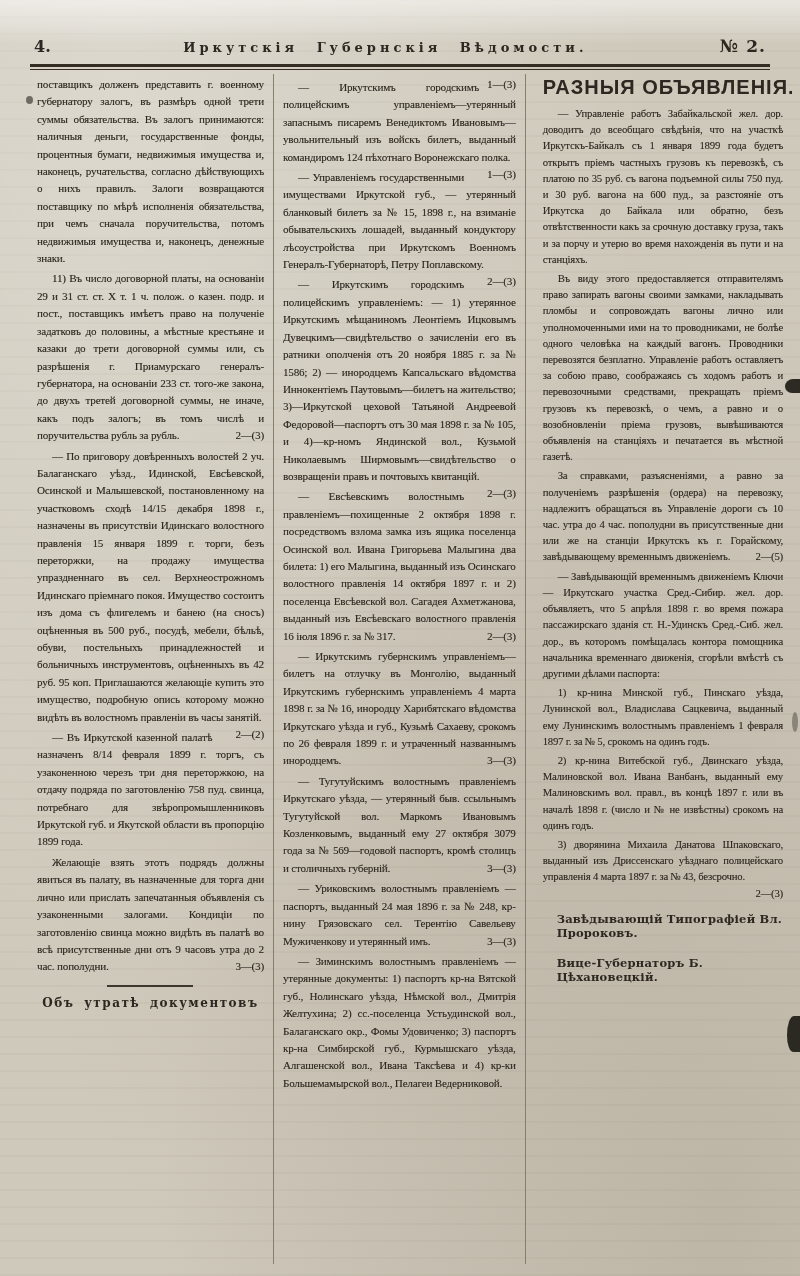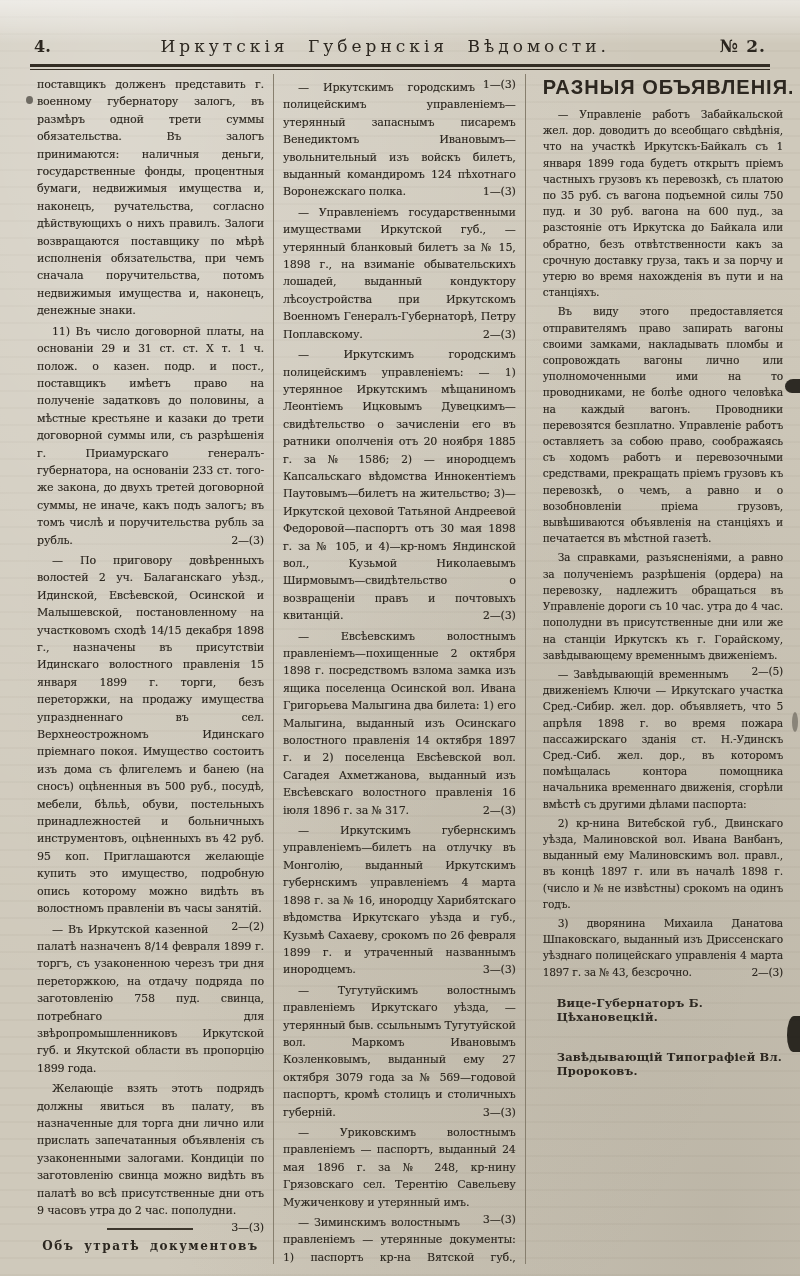--- a/index.html
+++ b/index.html
@@ -13,33 +13,33 @@
       radial-gradient(ellipse at 90% 95%, rgba(92,82,62,0.16), rgba(92,82,62,0) 55%),
       radial-gradient(ellipse at 50% 55%, rgba(120,110,90,0.07), rgba(120,110,90,0) 70%),
       repeating-linear-gradient(0deg, rgba(118,108,90,0.055) 0 2px, rgba(0,0,0,0) 2px 17px);
     font-family:"DejaVu Serif","Liberation Serif",serif;
     color:#2c2720;
   }
   
   .hdr{position:relative;display:flex;align-items:baseline;justify-content:space-between;
        padding:36px 34px 0 34px;}
   .pgnum{font-size:16px;font-weight:bold;}
-  .masthead{font-size:17px;font-weight:normal;letter-spacing:4px;word-spacing:10px;
+  .masthead{font-size:13px;font-weight:bold;letter-spacing:4px;word-spacing:10px;
             flex:1;text-align:center;margin:0 20px;white-space:nowrap;}
   .issue{font-size:17px;font-weight:bold;letter-spacing:1px;}
   .rule-double{margin:8px 30px 0 30px;border-top:3px solid #332d24;border-bottom:1px solid #332d24;height:2px;}
   
   .cols{display:flex;align-items:stretch;margin:4px 8px 0 28px;height:1190px;overflow:hidden;}
   .col{overflow:hidden;padding:2px 9px 0 9px;}
   .c1{width:238px;}
   .c2{width:244px;border-left:1px solid #877f6e;}
   .c3{width:252px;border-left:1px solid #877f6e;padding-left:17px;}
   .para{margin:0 0 3px 0;text-align:justify;text-indent:15px;
         font-size:11px;line-height:17.4px;letter-spacing:-0.15px;
-        text-shadow:0.3px 0.3px 0 rgba(45,39,30,0.35);}
+        text-shadow:0.3px 0.3px 0 rgba(45,39,30,0.35);font-family:Liberation Serif, serif;}
   .c3 .para{font-size:10.6px;line-height:16.2px;}
   .cont{text-indent:0;}
   .mark{float:right;padding-left:8px;}
   .divider{width:86px;margin:9px auto 9px auto;border-top:2px solid #3c362c;}
   .h-doc{margin:8px 0 5px 0;text-align:center;font-size:12px;font-weight:bold;letter-spacing:1.5px;word-spacing:4px;}
   .h-razn{margin:0 0 7px 0;text-align:center;font-family:"Liberation Sans","DejaVu Sans",sans-serif;
           font-size:20px;font-weight:700;letter-spacing:1px;white-space:nowrap;}
   .sig{font-size:11.5px;font-weight:bold;margin:16px 0 0 14px;letter-spacing:0.2px;}
   .sig2{margin-top:26px;}
   
@@ -86,24 +86,25 @@
       <p class="para"><span>— Зиминскимъ волостнымъ правленіемъ — утерянные документы: 1) паспортъ кр-на Вятской губ., Нолинскаго уѣзда, Нѣмской вол., Дмитрія Желтухина; 2) сс.-поселенца Устьудинской вол., Балаганскаго окр., Фомы Удовиченко; 3) паспортъ кр-на Симбирской губ., Курмышскаго уѣзда, Алгашенской вол., Ивана Таксѣева и 4) кр-ки Большемамырской вол., Пелагеи Ведерниковой.</span></p>
 
     </section>
 
     <section class="col c3">
       <h2 class="h-razn">РАЗНЫЯ ОБЪЯВЛЕНІЯ.</h2>
       <p class="para"><span>— Управленіе работъ Забайкальской жел. дор. доводитъ до всеобщаго свѣдѣнія, что на участкѣ Иркутскъ-Байкалъ съ 1 января 1899 года будетъ открытъ пріемъ частныхъ грузовъ къ перевозкѣ, съ платою по 35 руб. съ вагона подъемной силы 750 пуд. и 30 руб. вагона на 600 пуд., за разстояніе отъ Иркутска до Байкала или обратно, безъ отвѣтственности какъ за срочную доставку груза, такъ и за порчу и утерю во время нахожденія въ пути и на станціяхъ.</span></p>
       <p class="para"><span>Въ виду этого предоставляется отправителямъ право запирать вагоны своими замками, накладывать пломбы и сопровождать вагоны лично или уполномоченными ими на то проводниками, не болѣе одного человѣка на каждый вагонъ. Проводники перевозятся безплатно. Управленіе работъ оставляетъ за собою право, соображаясь съ ходомъ работъ и перевозочными средствами, прекращать пріемъ грузовъ къ перевозкѣ, о чемъ, а равно и о возобновленіи пріема грузовъ, вывѣшиваются объявленія на станціяхъ и печатается въ мѣстной газетѣ.</span></p>
       <p class="para"><span>За справками, разъясненіями, а равно за полученіемъ разрѣшенія (ордера) на перевозку, надлежитъ обращаться въ Управленіе дороги съ 10 час. утра до 4 час. пополудни въ присутственные дни или же на станціи Иркутскъ къ г. Горайскому, завѣдывающему временнымъ движеніемъ.</span><span class="mark">2—(5)</span></p>
       <p class="para"><span>— Завѣдывающій временнымъ движеніемъ Ключи — Иркутскаго участка Сред.-Сибир. жел. дор. объявляетъ, что 5 апрѣля 1898 г. во время пожара пассажирскаго зданія ст. Н.-Удинскъ Сред.-Сиб. жел. дор., въ которомъ помѣщалась контора помощника начальника временнаго движенія, сгорѣли вмѣстѣ съ другими дѣлами паспорта:</span></p>
+      <p class="para"><span>1) кр-нина Минской губ., Пинскаго уѣзда, Лунинской вол., Владислава Сацкевича, выданный ему Лунинскимъ волостнымъ правленіемъ 1 февраля 1897 г. за № 5, срокомъ на одинъ годъ.</span></p>
       <p class="para"><span>2) кр-нина Витебской губ., Двинскаго уѣзда, Малиновской вол. Ивана Ванбанъ, выданный ему Малиновскимъ вол. правл., въ концѣ 1897 г. или въ началѣ 1898 г. (число и № не извѣстны) срокомъ на одинъ годъ.</span></p>
       <p class="para"><span>3) дворянина Михаила Данатова Шпаковскаго, выданный изъ Дриссенскаго уѣзднаго полицейскаго управленія 4 марта 1897 г. за № 43, безсрочно.</span><span class="mark">2—(3)</span></p>
+      <div class="sig sig2">Завѣдывающій Типографіей Вл. Пророковъ.</div>
       <div class="sig">Вице-Губернаторъ Б. Цѣхановецкій.</div>
-      <div class="sig sig2">Завѣдывающій Типографіей Вл. Пророковъ.</div>
 
     </section>
 
   </div>
 
   <div class="stain stain-a"></div>
   <div class="stain stain-b"></div>
   <div class="stain stain-c"></div>
   <div class="stain stain-d"></div>
 

